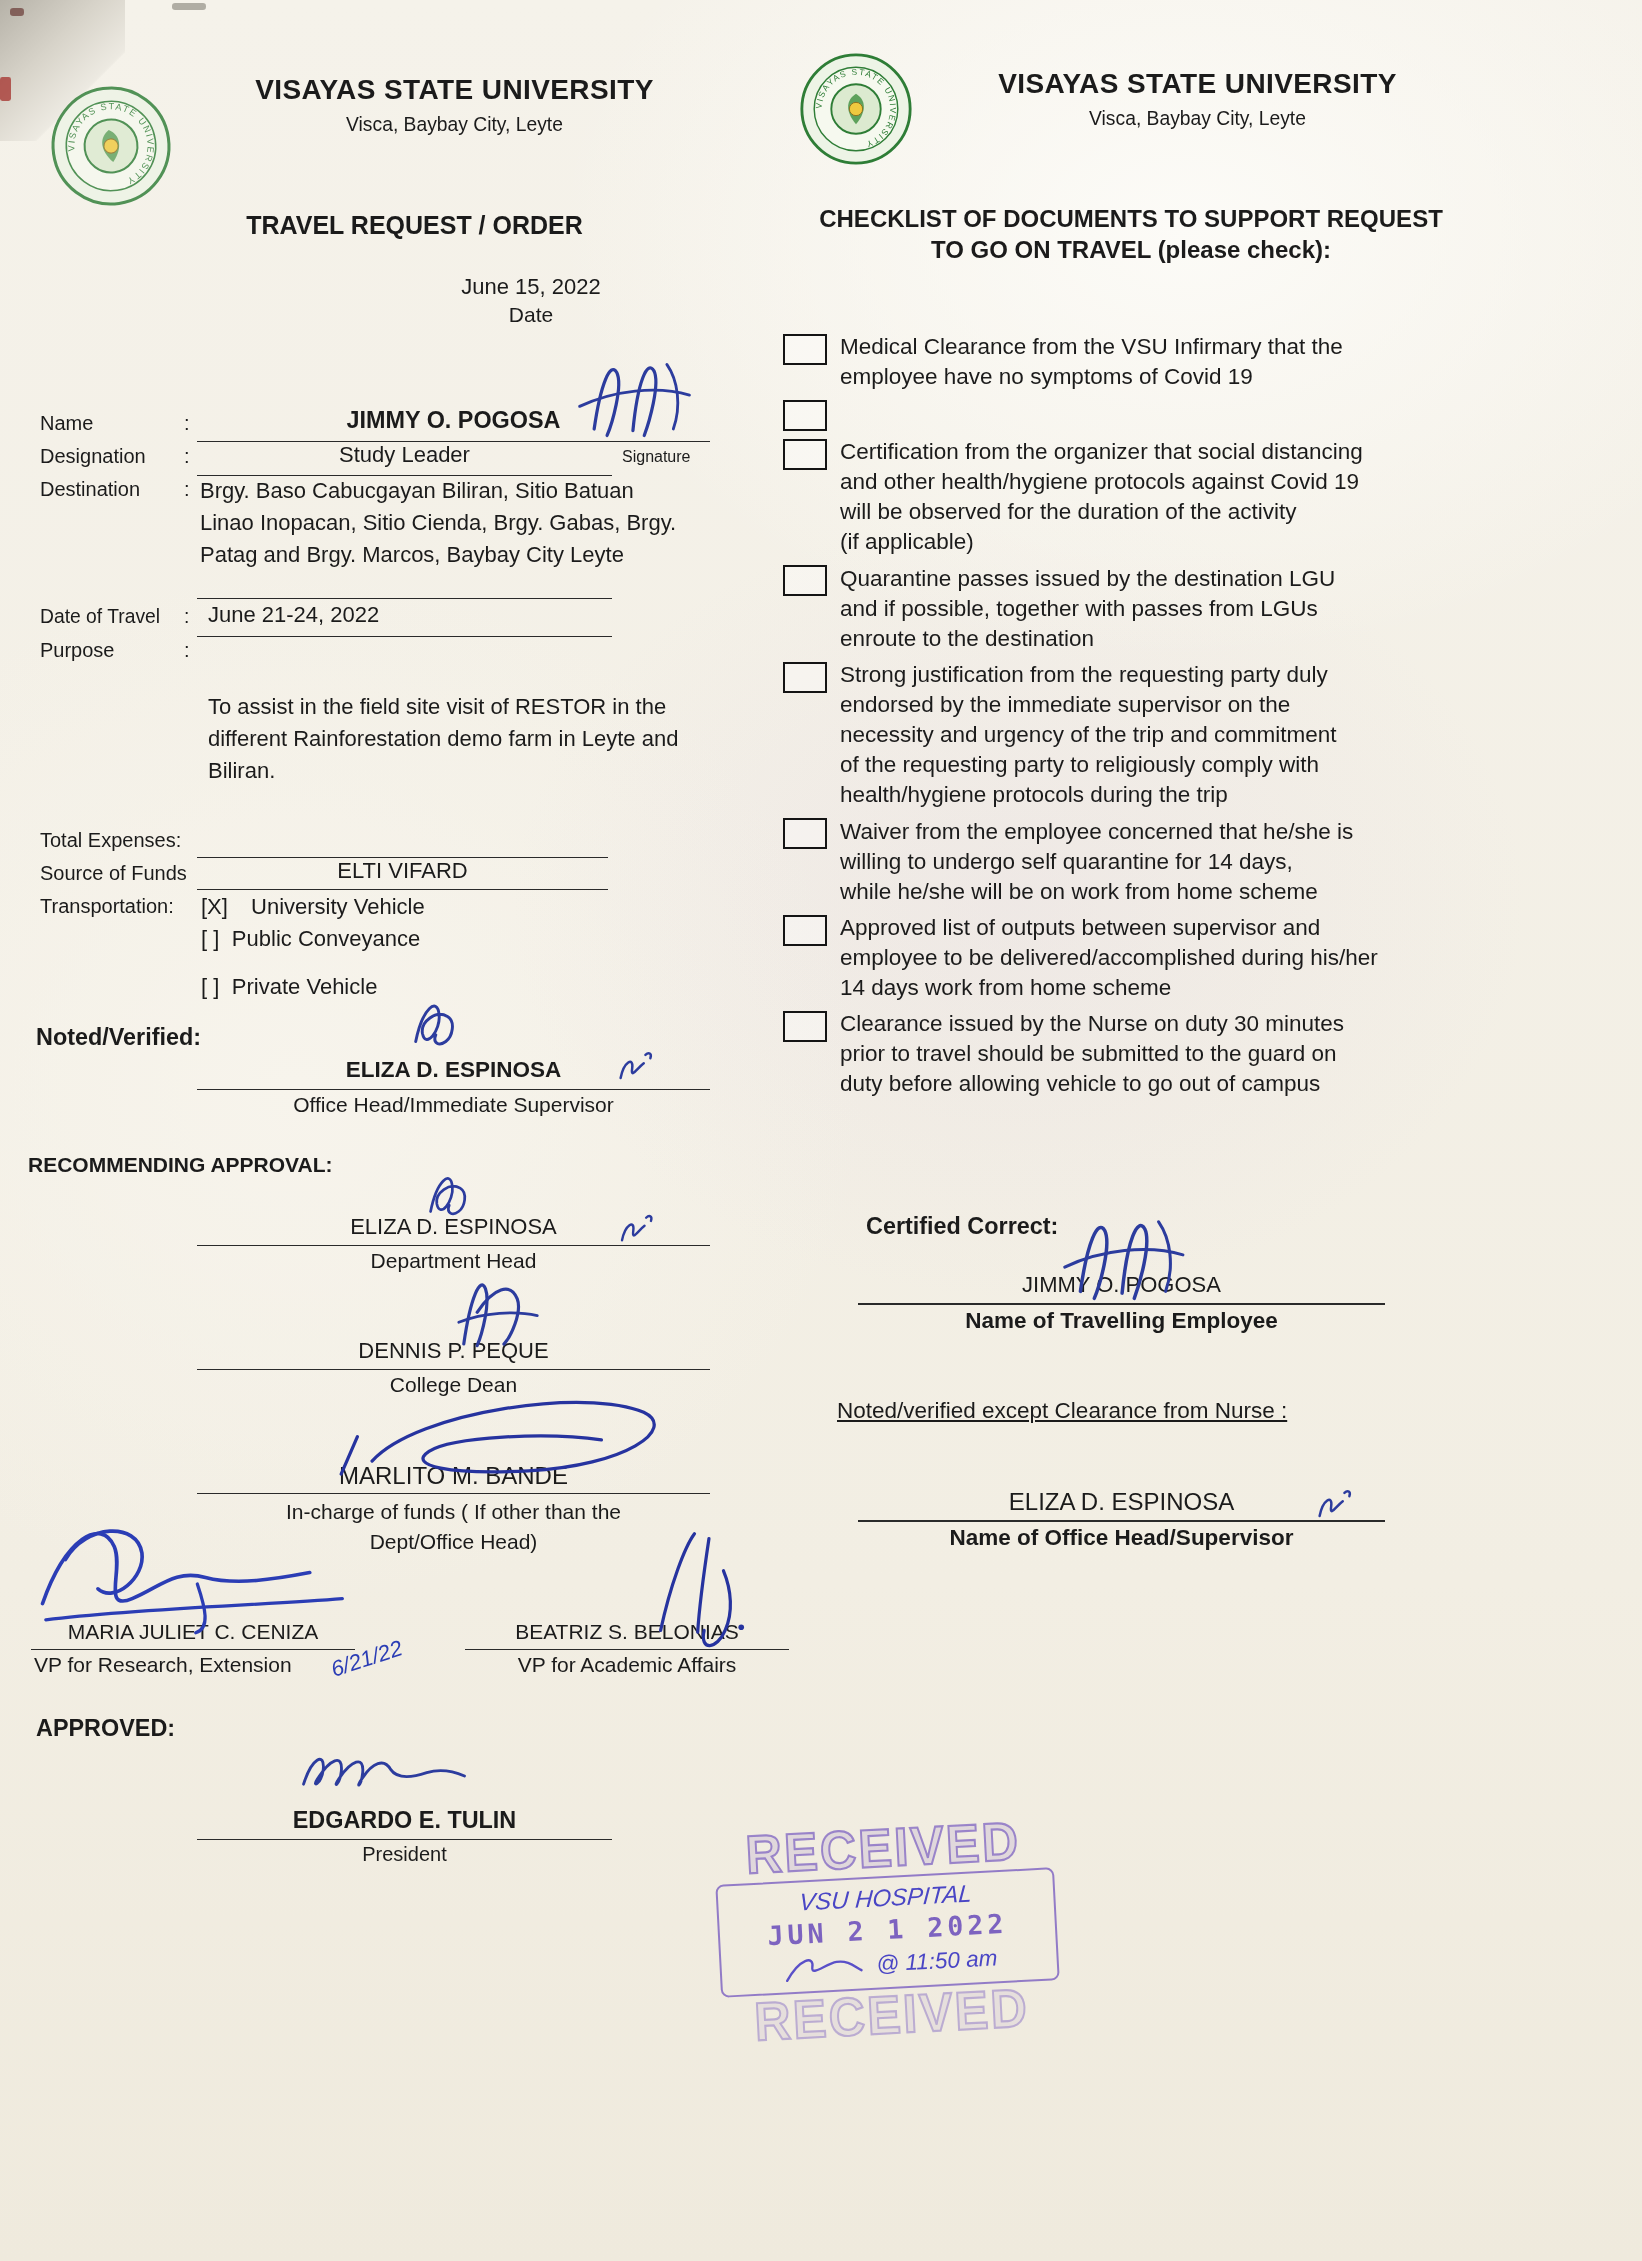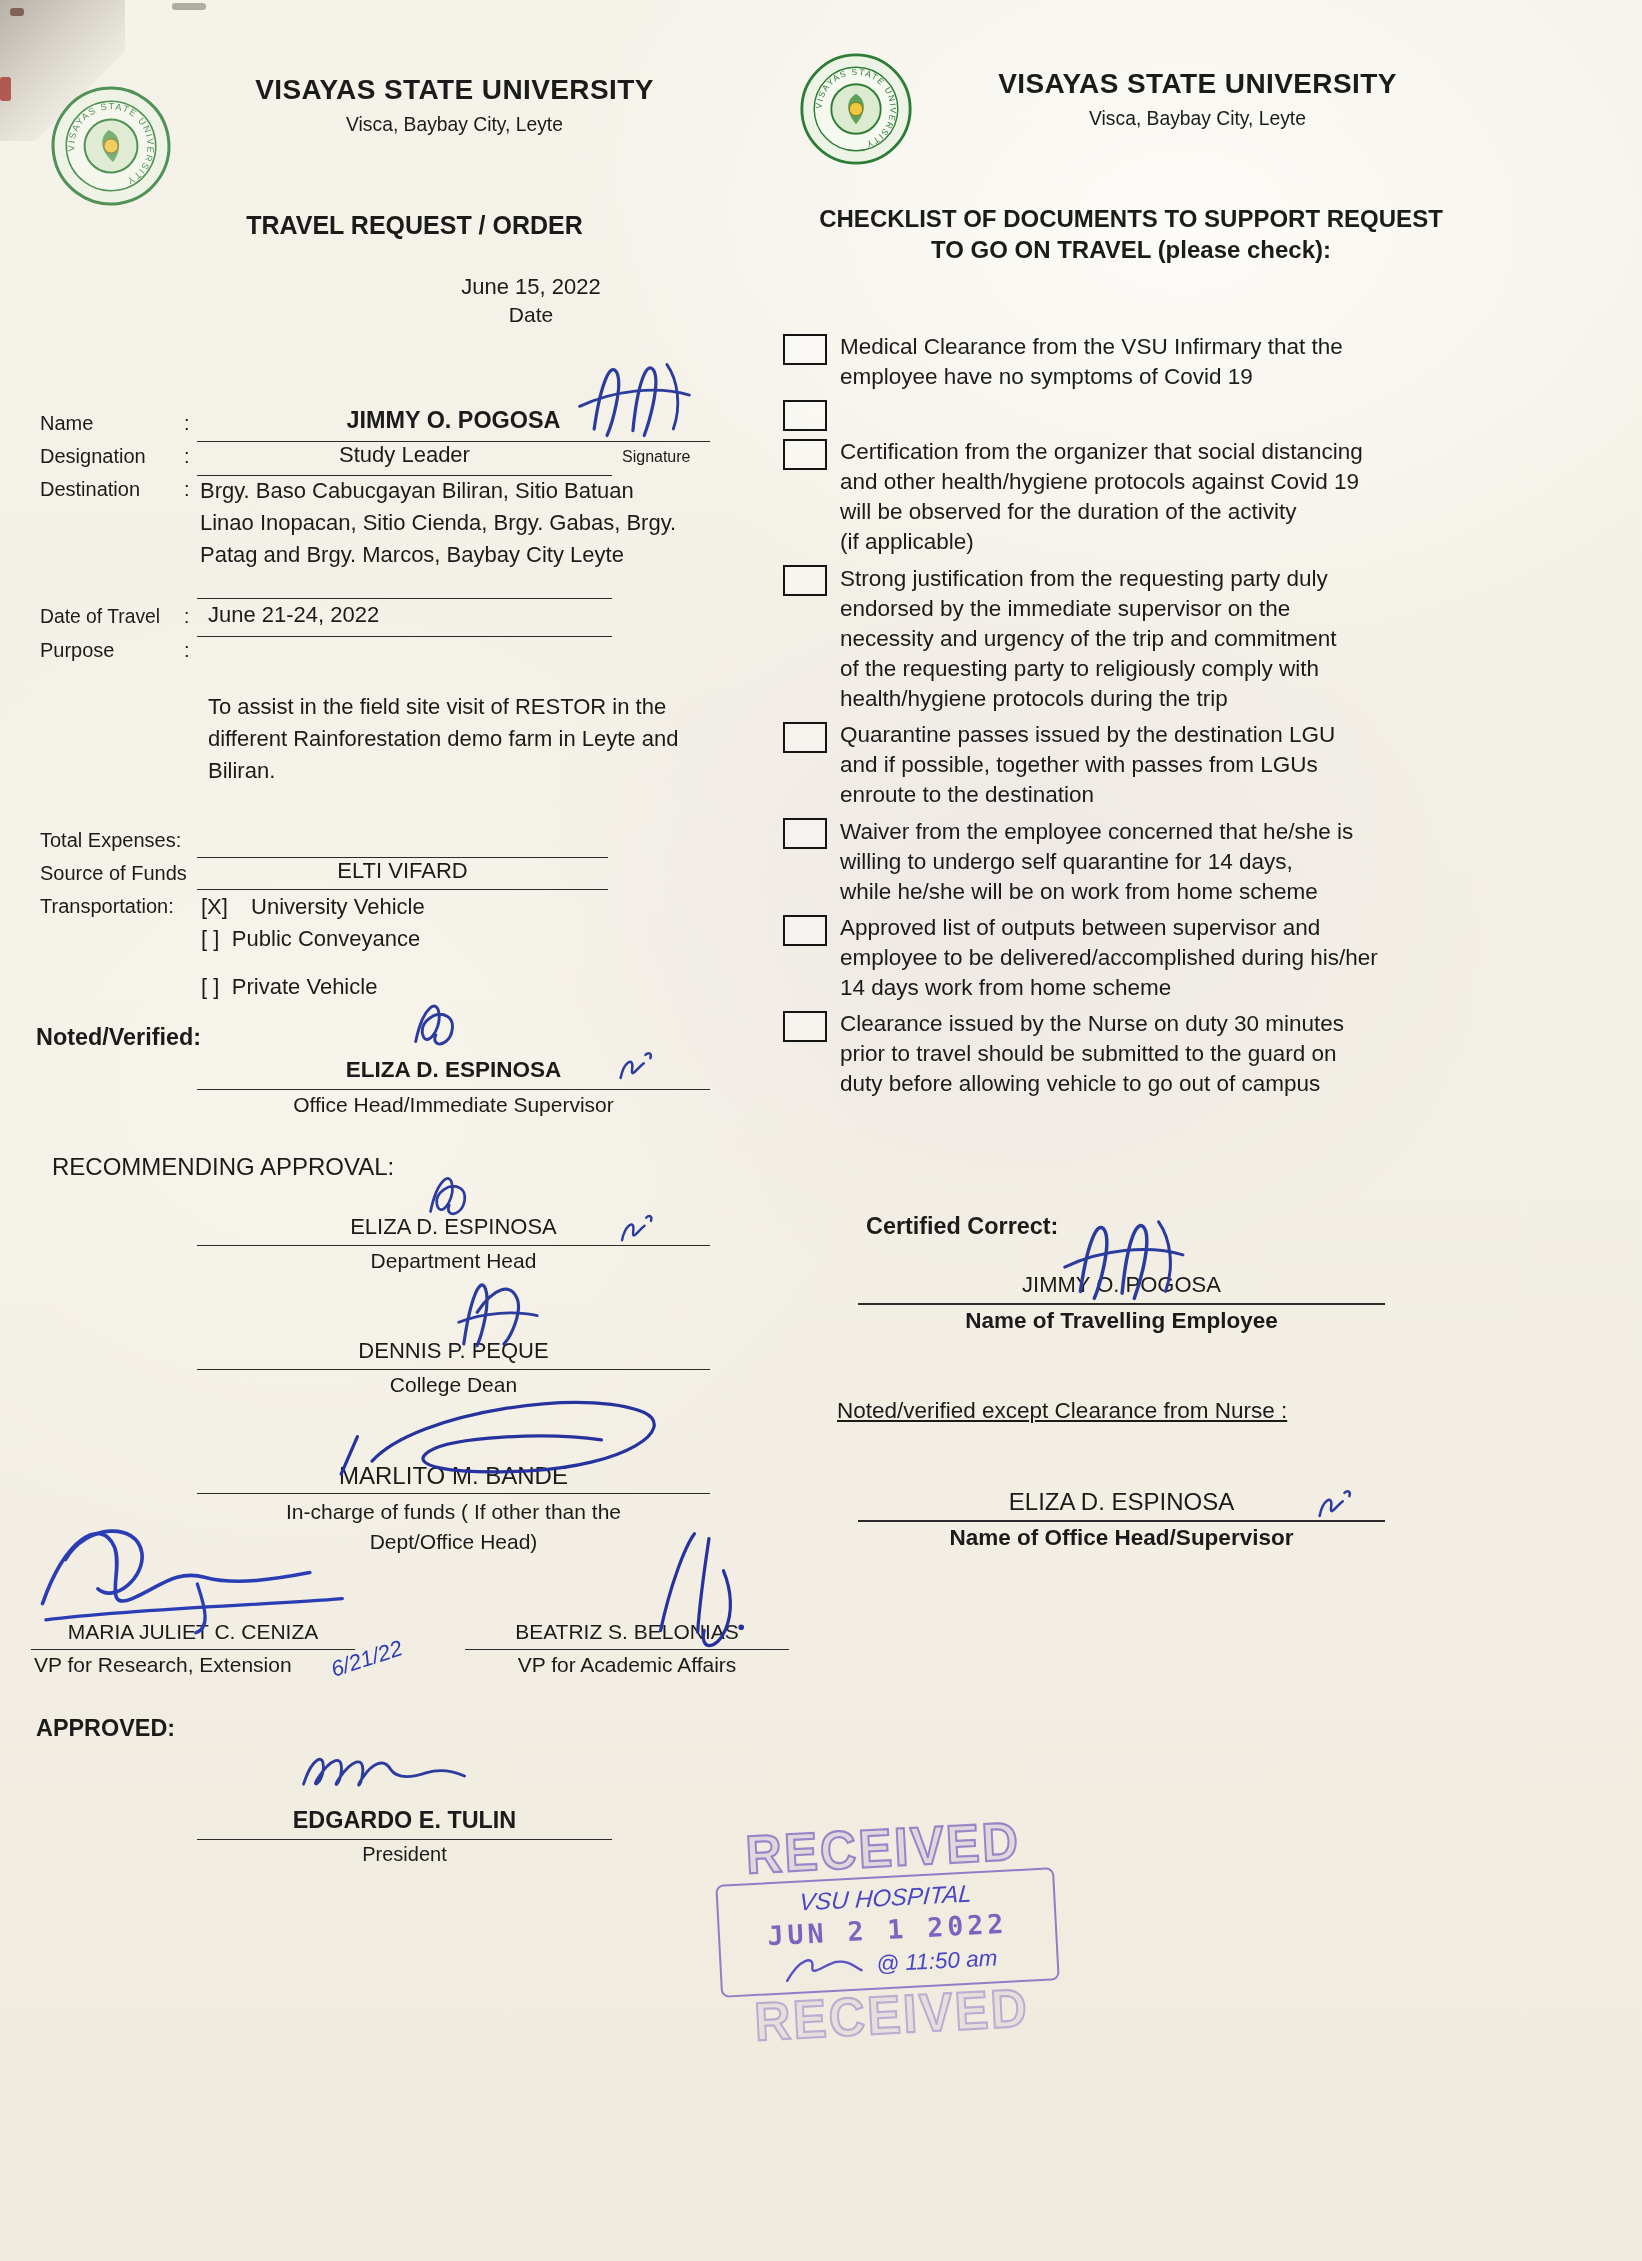--- a/index.html
+++ b/index.html
@@ -111,21 +111,21 @@
   <div class="abs" style="left:201px;top:958px;font-size:22px;margin-top:16px;">
     <span>[ ]</span>
     <span style="margin-left:6.4px;">Private Vehicle</span>
   </div>
 
   <div class="abs b" style="left:36px;top:1024px;font-size:23.4px;">Noted/Verified:</div>
   <div class="abs ctr b" style="left:197px;top:1057px;width:513px;font-size:22.5px;">ELIZA D. ESPINOSA</div>
   <div class="line" style="left:197px;top:1089px;width:513px;"></div>
   <div class="abs ctr" style="left:197px;top:1093px;width:513px;font-size:21px;">Office Head/Immediate Supervisor</div>
 
-  <div class="abs" style="left:52px;top:1153px;font-size:24px;">RECOMMENDING APPROVAL:</div>
+  <div class="abs" style="left:28px;top:1153px;font-size:21px;font-weight:bold;">RECOMMENDING APPROVAL:</div>
 
   <div class="abs ctr" style="left:197px;top:1214px;width:513px;font-size:22px;">ELIZA D. ESPINOSA</div>
   <div class="line" style="left:197px;top:1245px;width:513px;"></div>
   <div class="abs ctr" style="left:197px;top:1249px;width:513px;font-size:21px;">Department Head</div>
 
   <div class="abs ctr" style="left:197px;top:1338px;width:513px;font-size:22px;">DENNIS P. PEQUE</div>
   <div class="line" style="left:197px;top:1369px;width:513px;"></div>
   <div class="abs ctr" style="left:197px;top:1373px;width:513px;font-size:21px;">College Dean</div>
 
   <div class="abs ctr" style="left:197px;top:1462px;width:513px;font-size:24px;">MARLITO M. BANDE</div>
@@ -178,31 +178,31 @@
     </div>
     <div class="chk-item">
       <span class="cbx"></span>
       <span class="chk-text ml">Certification from the organizer that social distancing
 and other health/hygiene protocols against Covid 19
 will be observed for the duration of the activity
 (if applicable)</span>
     </div>
     <div class="chk-item">
       <span class="cbx"></span>
+      <span class="chk-text ml">Quarantine passes issued by the destination LGU
+and if possible, together with passes from LGUs
+enroute to the destination</span>
+    </div>
+    <div class="chk-item">
+      <span class="cbx"></span>
       <span class="chk-text ml">Strong justification from the requesting party duly
 endorsed by the immediate supervisor on the
 necessity and urgency of the trip and commitment
 of the requesting party to religiously comply with
 health/hygiene protocols during the trip</span>
-    </div>
-    <div class="chk-item">
-      <span class="cbx"></span>
-      <span class="chk-text ml">Quarantine passes issued by the destination LGU
-and if possible, together with passes from LGUs
-enroute to the destination</span>
     </div>
     <div class="chk-item">
       <span class="cbx"></span>
       <span class="chk-text ml">Waiver from the employee concerned that he/she is
 willing to undergo self quarantine for 14 days,
 while he/she will be on work from home scheme</span>
     </div>
     <div class="chk-item">
       <span class="cbx"></span>
       <span class="chk-text ml">Approved list of outputs between supervisor and

